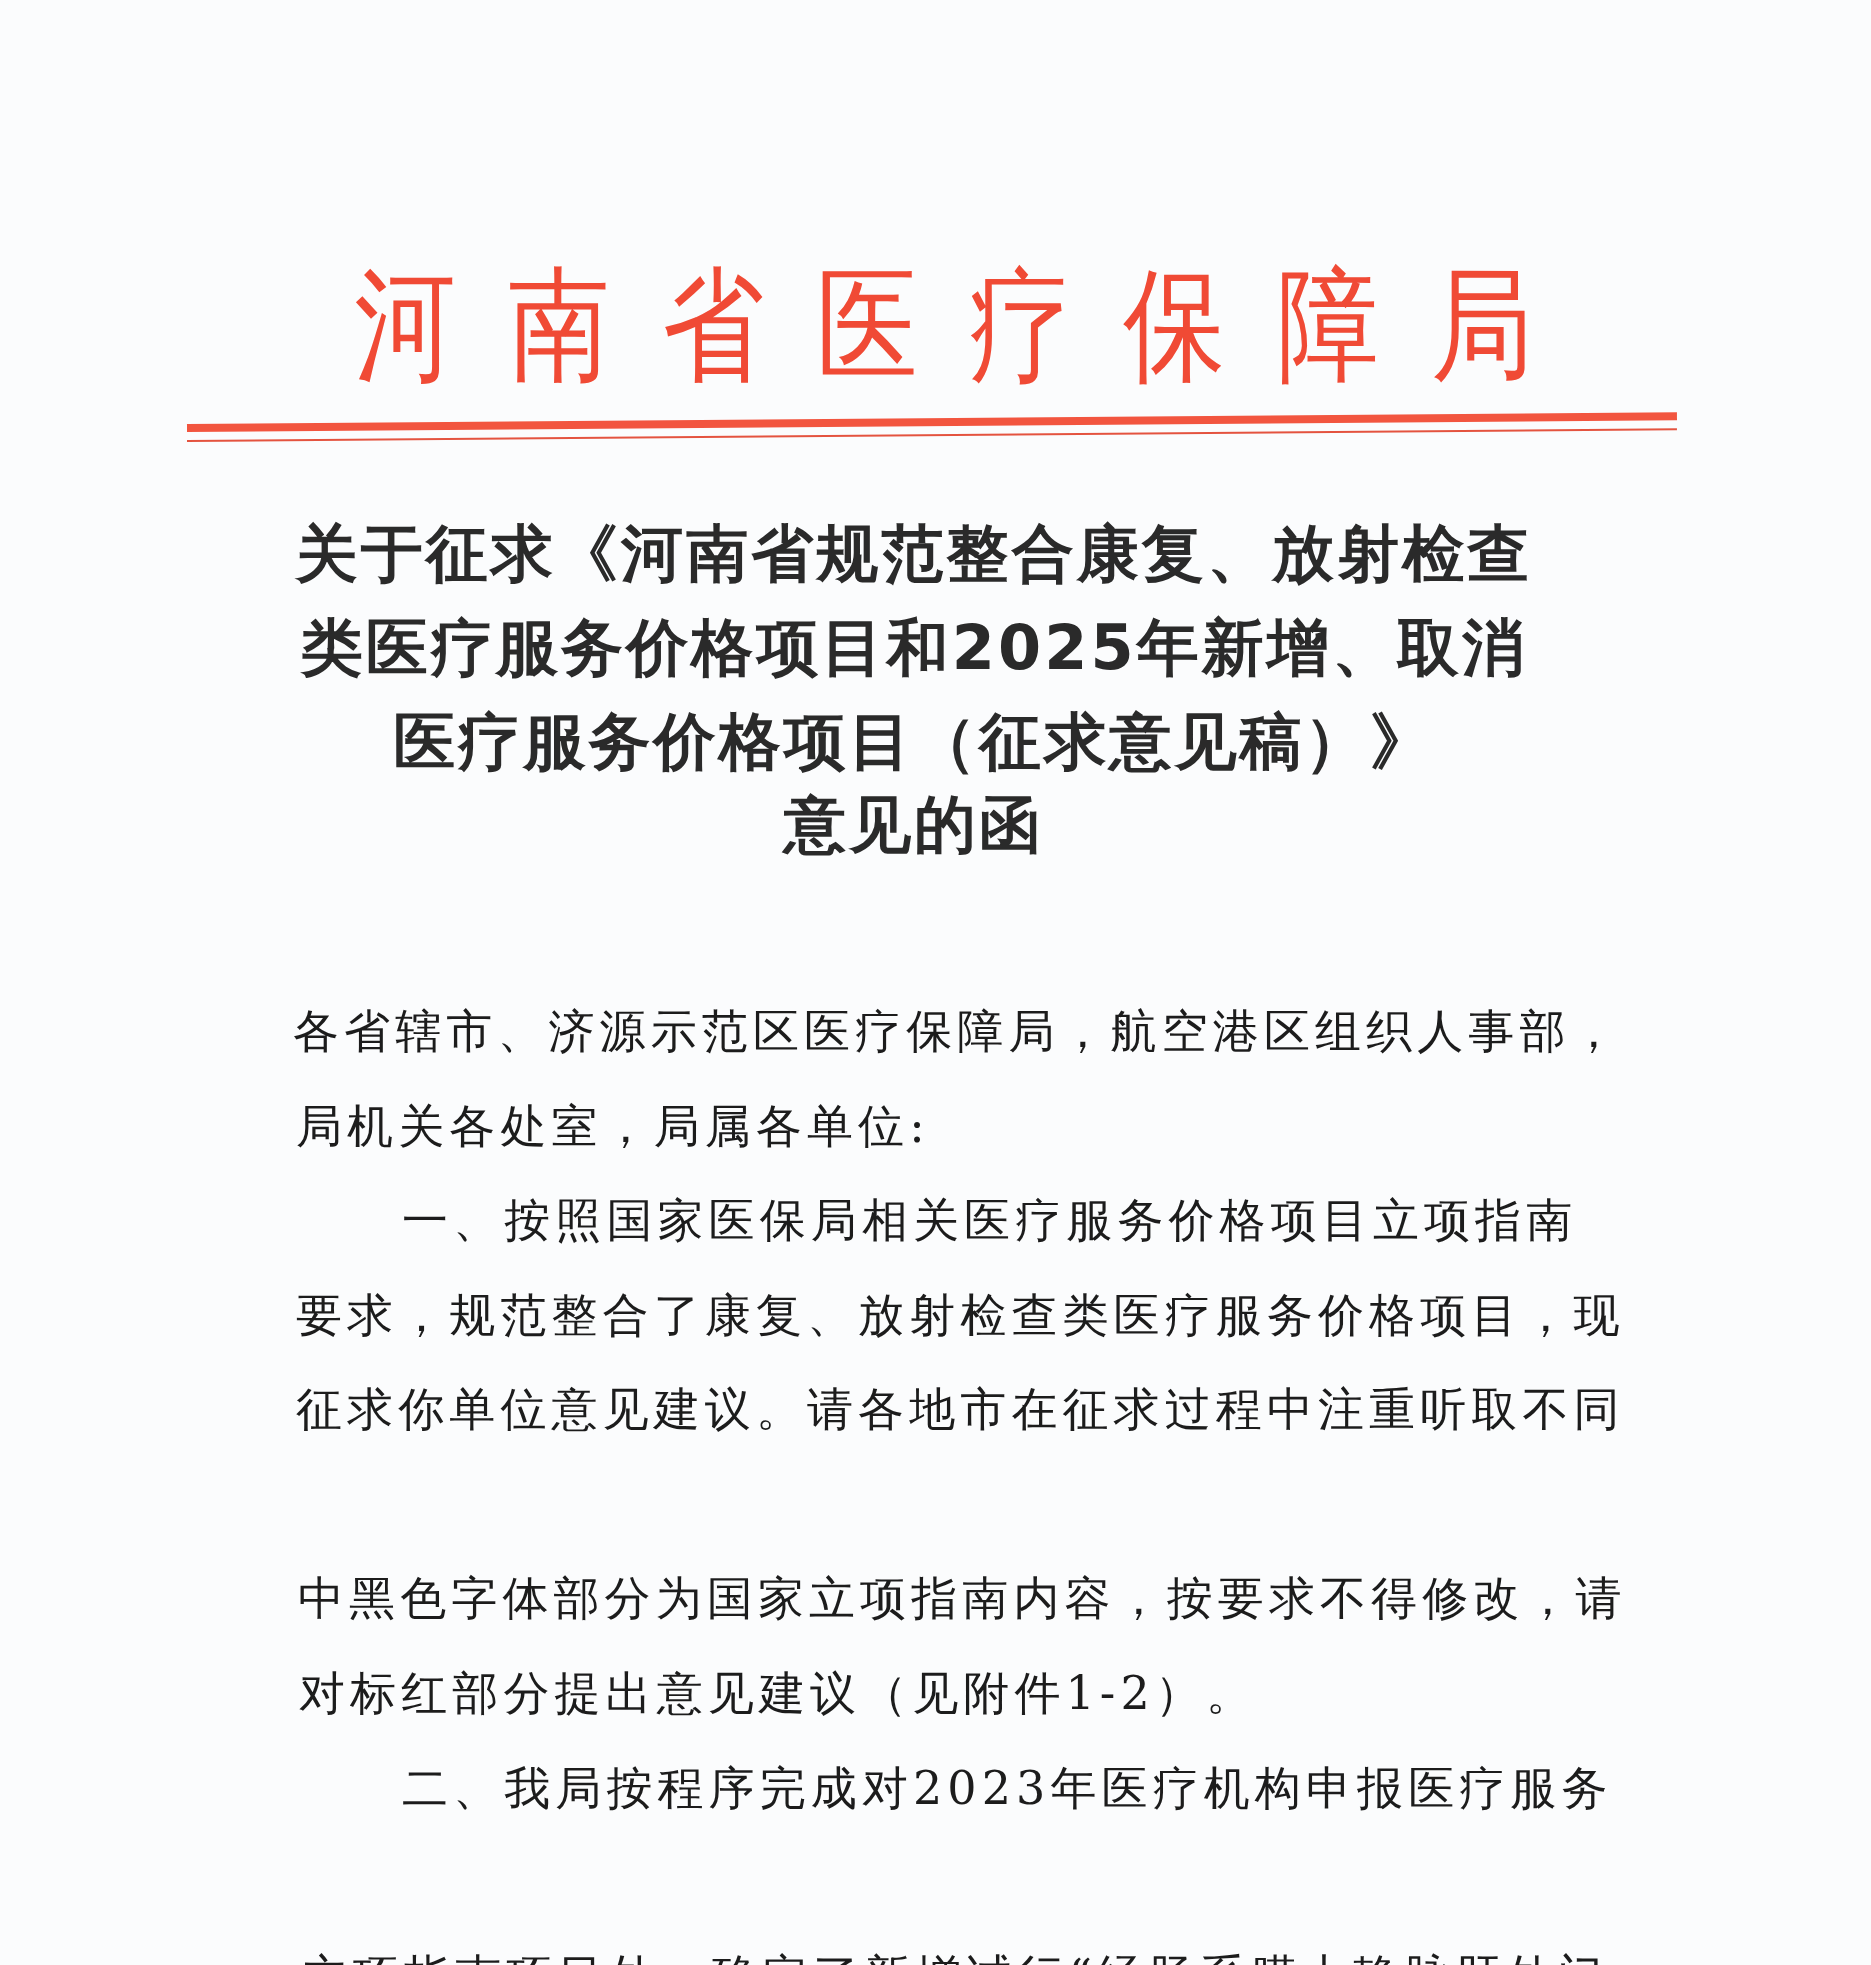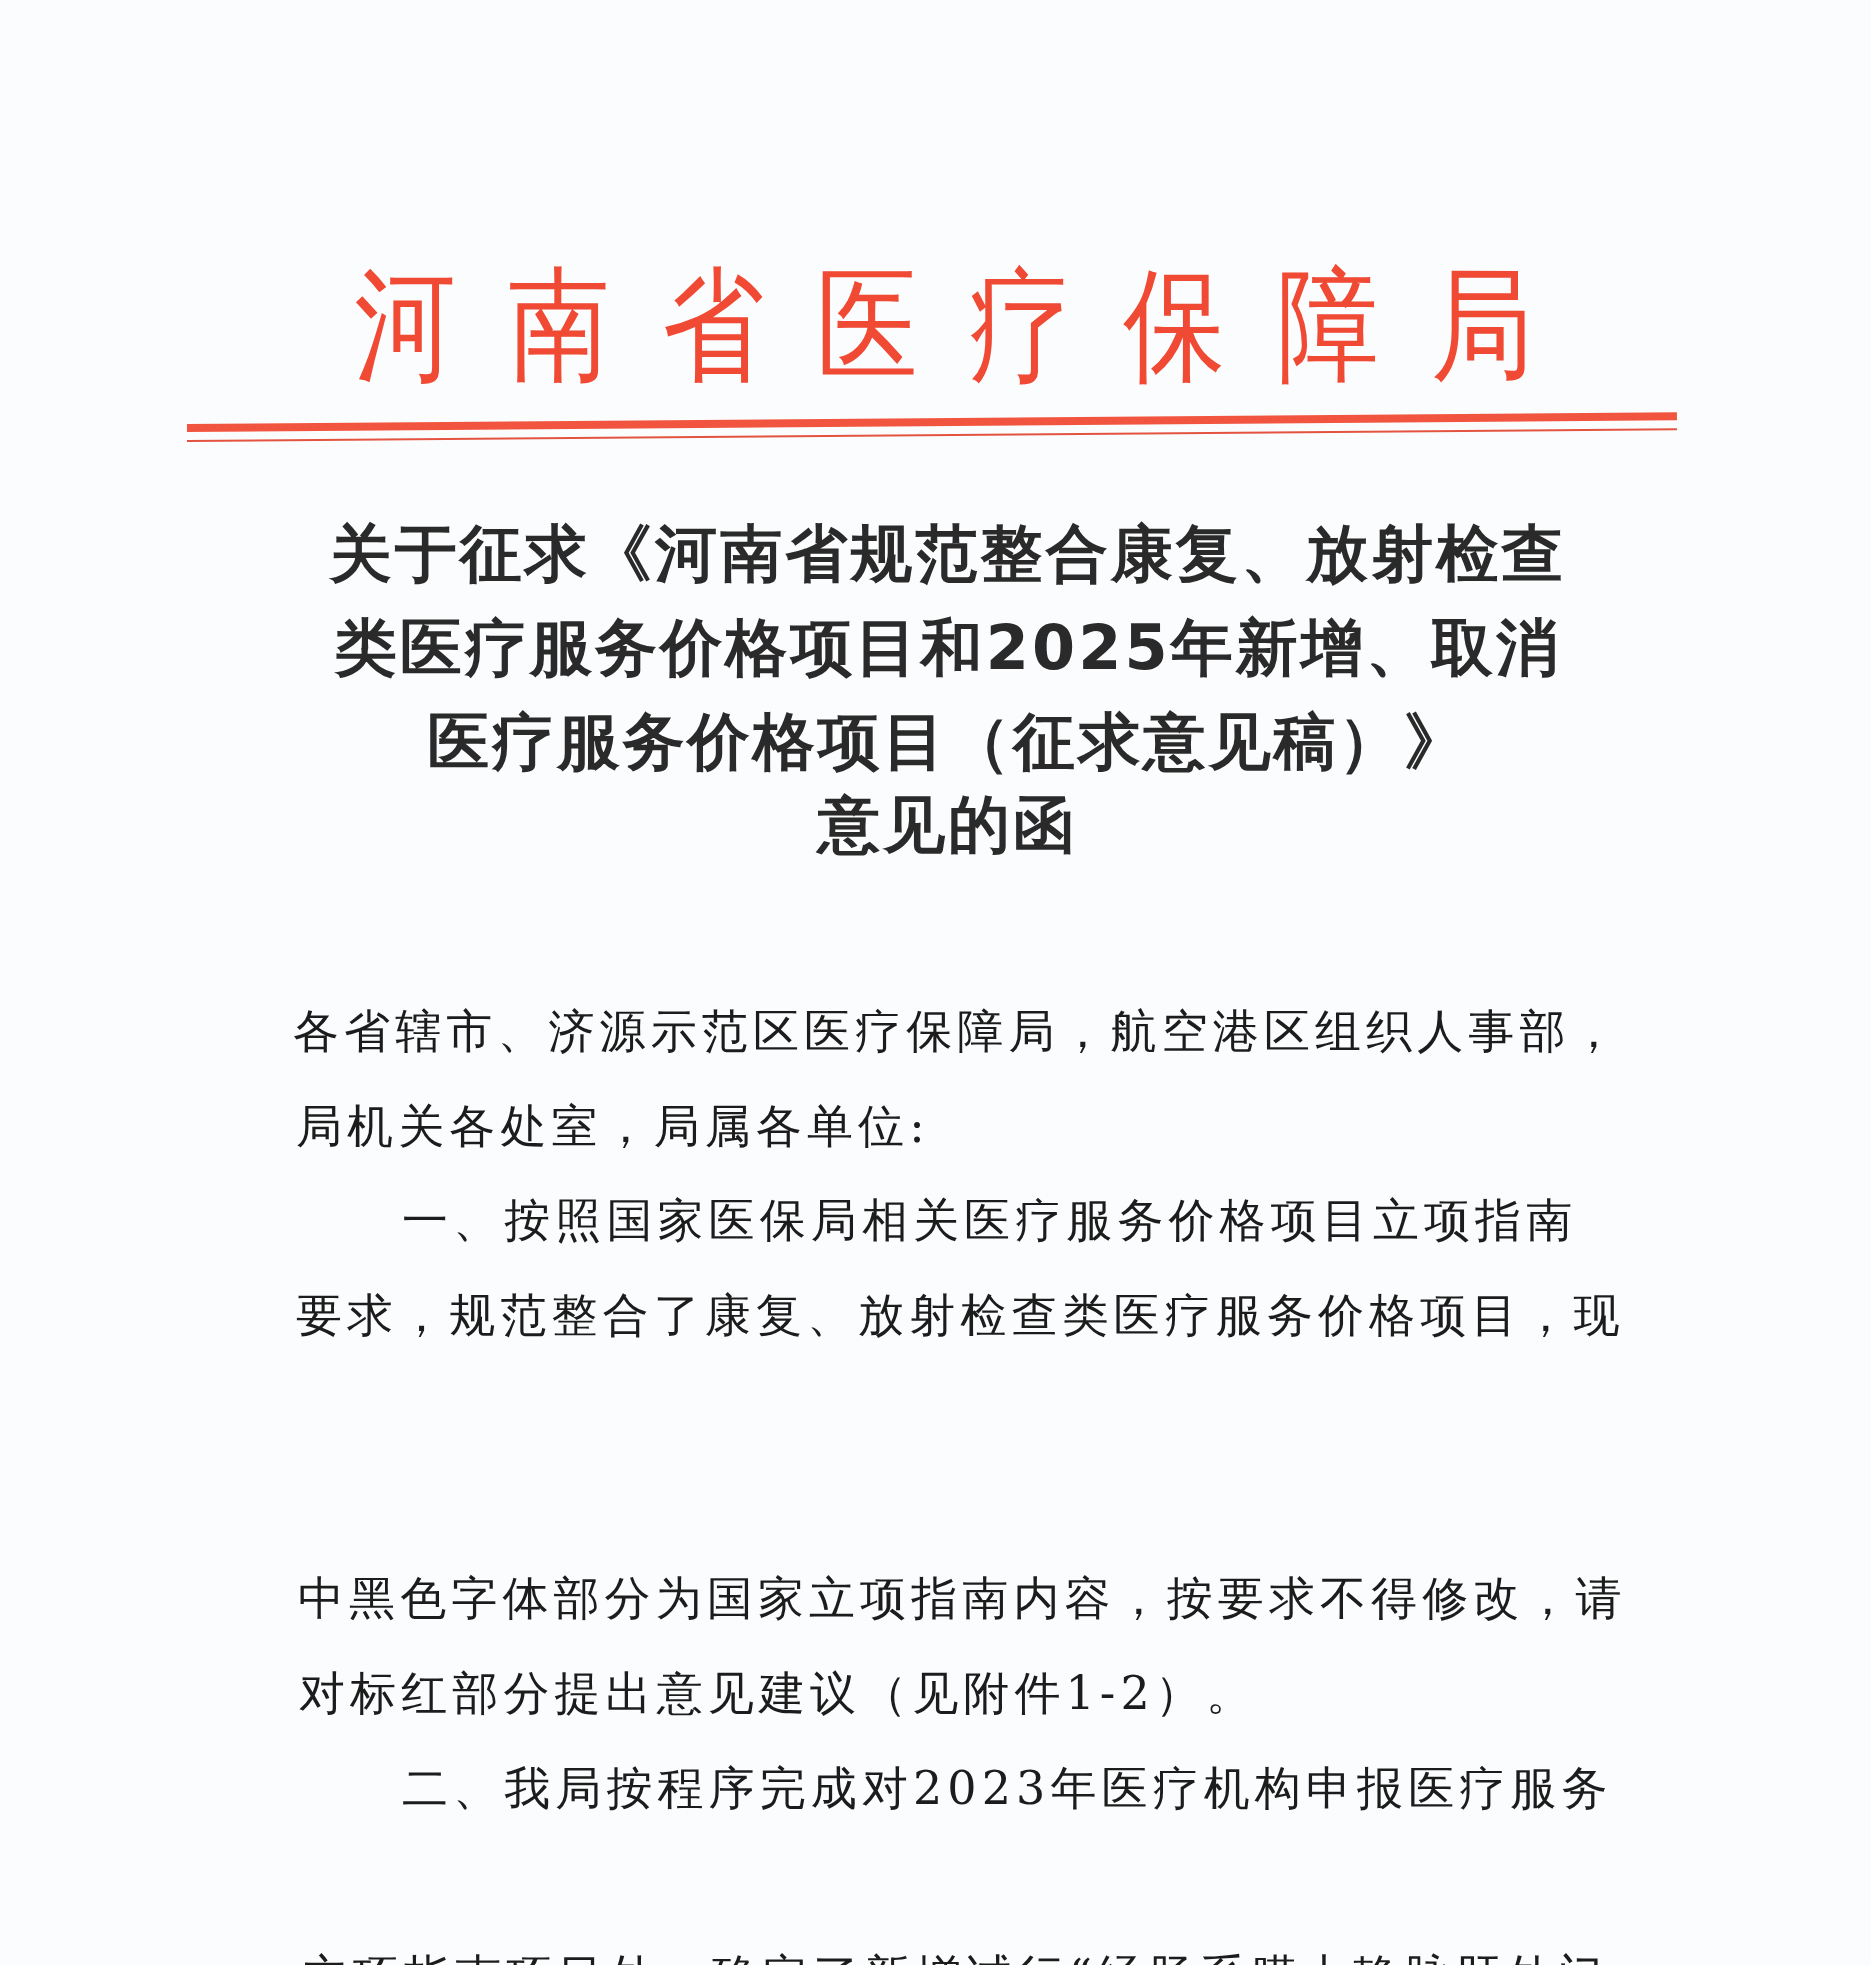--- a/index.html
+++ b/index.html
@@ -24,21 +24,21 @@
   }
 
   .rule { position: absolute; background: #f2553f; }
   .rule.h-thick { left: 187px; top: 424px; width: 1490px; height: 8.3px; transform: rotate(-0.45deg); transform-origin: left center; }
   .rule.h-thin  { left: 187px; top: 440px; width: 1490px; height: 2.4px; background: #e4533f; transform: rotate(-0.45deg); transform-origin: left center; }
 
   .title {
     position: absolute; left: 0; width: 1828px; text-align: center;
     color: #2a2a2a; font-weight: bold;
     font-family: "DejaVu Sans", "Liberation Sans", sans-serif;
-    font-size: 62px; line-height: 94px; letter-spacing: 3.1px; margin-left: 34px;
+    font-size: 62px; line-height: 94px; letter-spacing: 3.1px;
   }
 
   .line {
     position: absolute; white-space: nowrap;
     color: #1c1c1c;
     font-family: "DejaVu Serif", "Liberation Serif", serif;
     font-size: 46px; line-height: 63px; letter-spacing: 5.1px; text-align: center;
   }
 </style>
 </head>
@@ -62,19 +62,20 @@
 
   <div class="title" style="top:507px">关于征求《河南省规范整合康复、放射检查</div>
   <div class="title" style="top:601px">类医疗服务价格项目和2025年新增、取消</div>
   <div class="title" style="top:778px">意见的函</div>
   <div class="title" style="top:695px">医疗服务价格项目（征求意见稿）》</div>
 
   <div class="line" style="left:293px; top:1000px">各省辖市、济源示范区医疗保障局，航空港区组织人事部，</div>
   <div class="line" style="left:296px; top:1095px">局机关各处室，局属各单位:</div>
   <div class="line" style="left:402px; top:1189px">一、按照国家医保局相关医疗服务价格项目立项指南</div>
   <div class="line" style="left:296px; top:1284px">要求，规范整合了康复、放射检查类医疗服务价格项目，现</div>
+  <div class="line" style="left:296px; top:1378px">征求你单位意见建议。请各地市在征求过程中注重听取不同</div>
   <div class="line" style="left:298px; top:1567px">中黑色字体部分为国家立项指南内容，按要求不得修改，请</div>
   <div class="line" style="left:299px; top:1662px">对标红部分提出意见建议（见附件1-2）。</div>
   <div class="line" style="left:402px; top:1757px">二、我局按程序完成对2023年医疗机构申报医疗服务</div>
   <div class="line" style="left:302px; top:1945px">立项指南项目外，确定了新增试行“经肠系膜上静脉肝外门</div>
 
 </div>
 
 
 </body></html>

